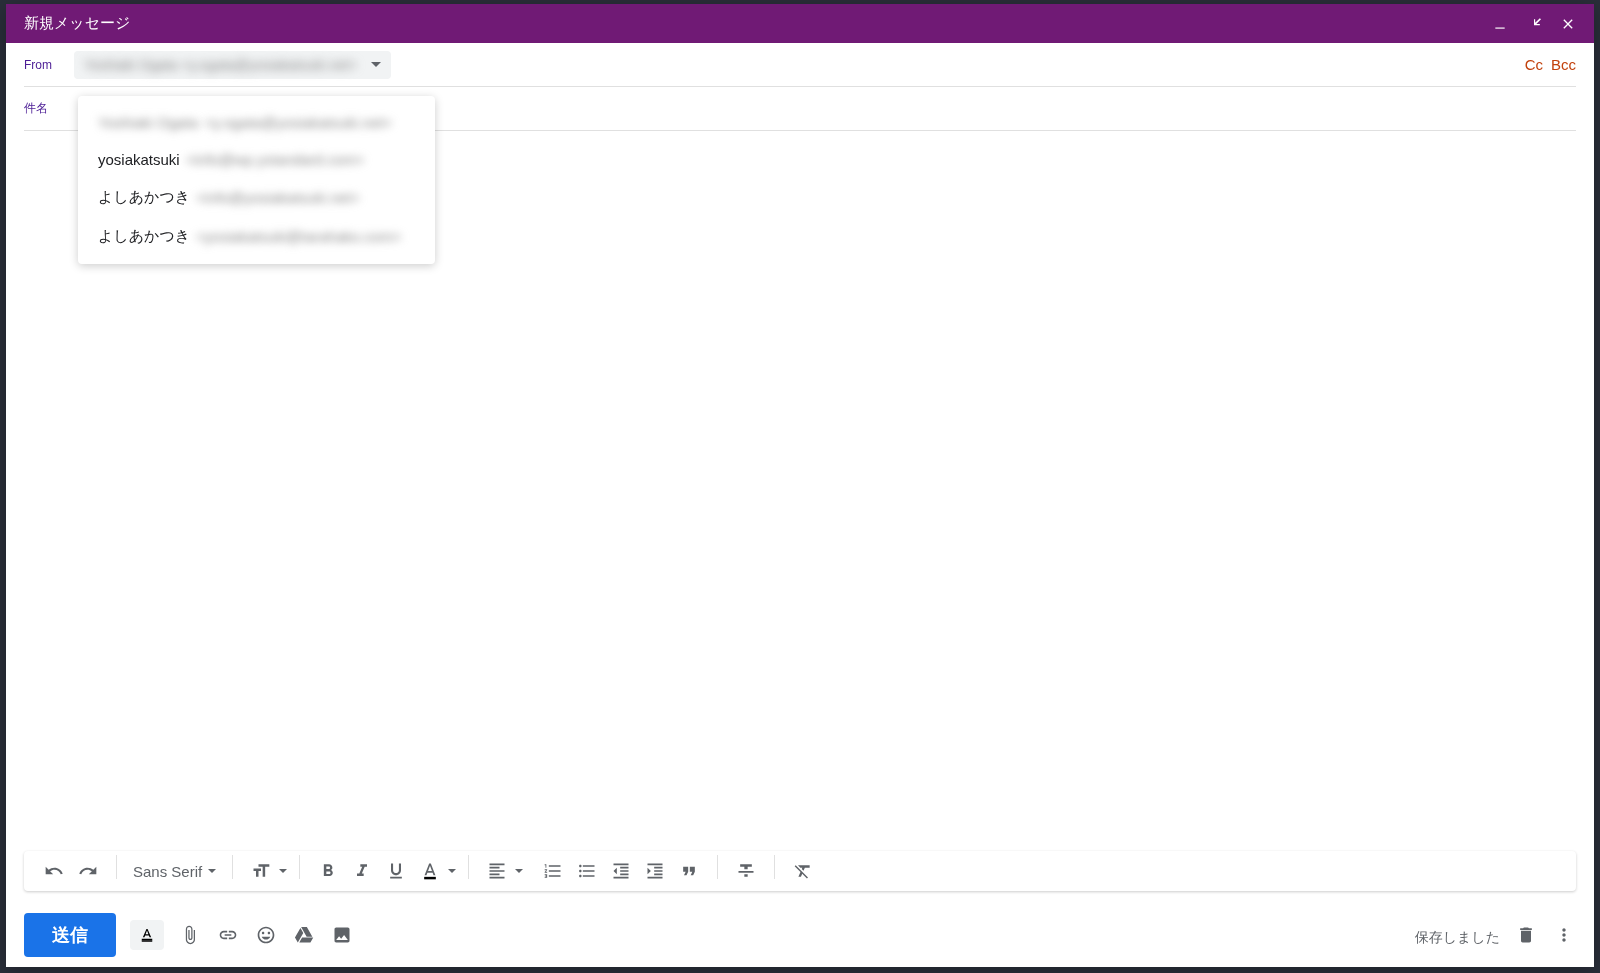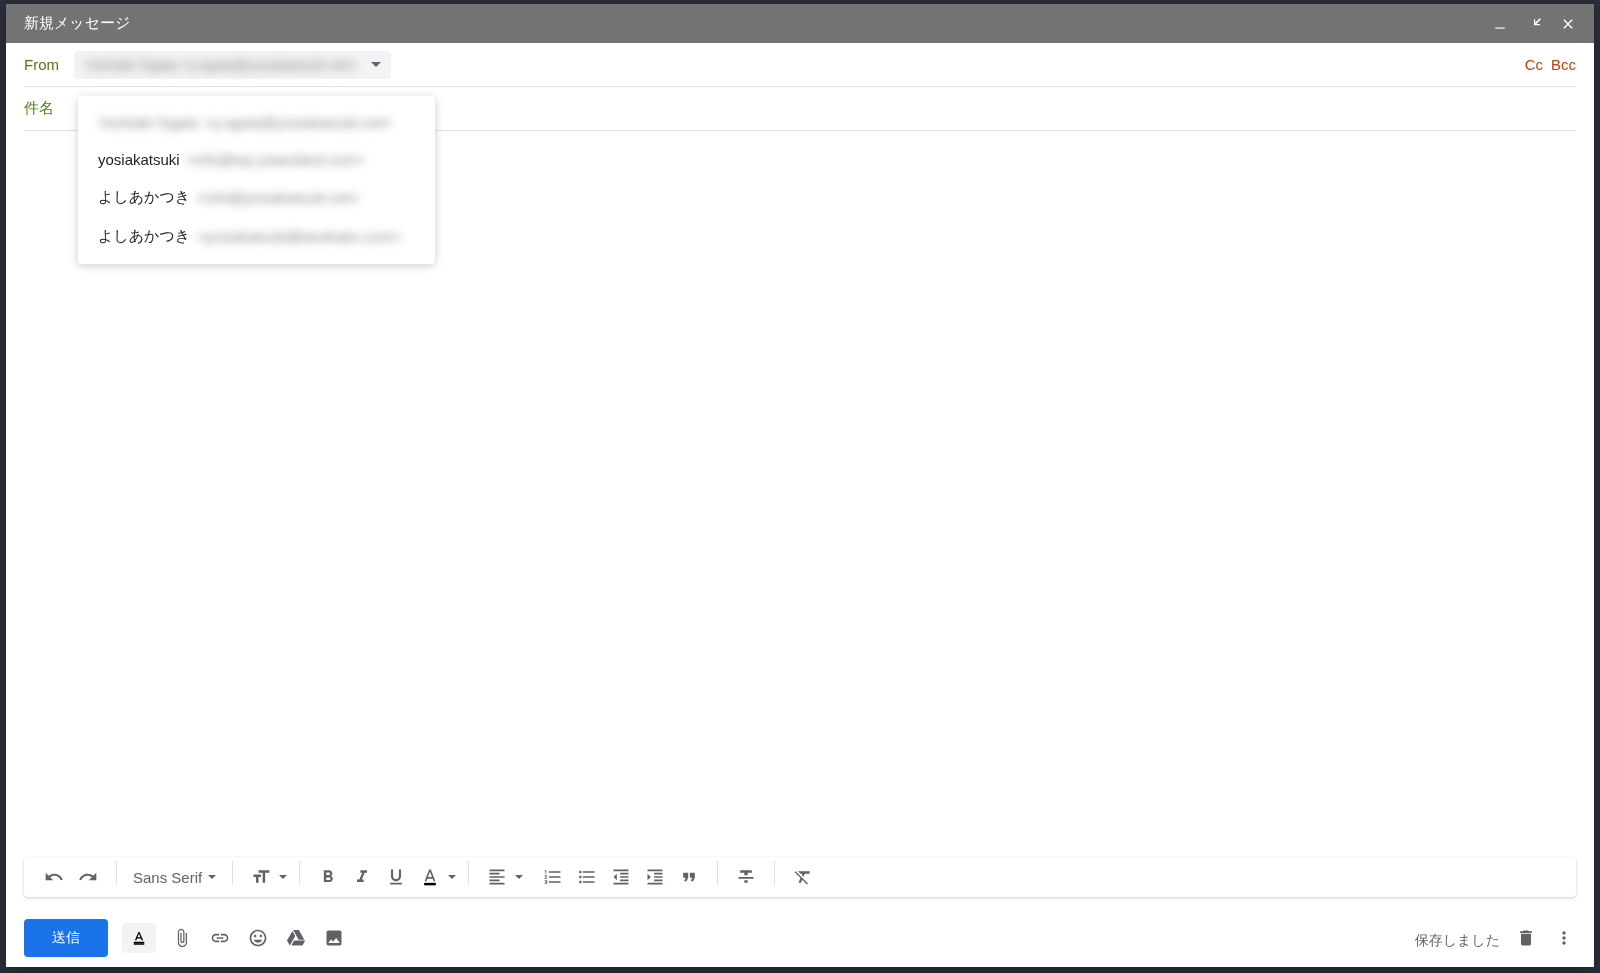--- a/index.html
+++ b/index.html
@@ -11,21 +11,21 @@
       left: 6px;
       right: 6px;
       bottom: 6px;
       background: #fff;
       box-shadow: 0 4px 20px rgba(0,0,0,0.3);
       display: flex;
       flex-direction: column;
     }
     
     .header {
-      background: #737373;
+      background: #701a75;
       color: #fff;
       padding: 10px 18px;
       display: flex;
       align-items: center;
       justify-content: space-between;
       font-size: 15px;
     }
     
     .header-controls {
       display: flex;
@@ -49,22 +49,22 @@
     
     .field-row {
       display: flex;
       align-items: center;
       border-bottom: 1px solid #e0e0e0;
       min-height: 44px;
       padding: 4px 0;
     }
     
     .field-label {
-      font-size: 15px;
-      color: #4d7c0f;
+      font-size: 12px;
+      color: #4c1d95;
       width: 50px;
       flex-shrink: 0;
     }
     
     .from-selector {
       background: #f1f3f4;
       border-radius: 4px;
       padding: 6px 10px;
       display: flex;
       align-items: center;
@@ -187,23 +187,23 @@
       padding: 10px 18px;
       gap: 14px;
     }
     
     .send-btn {
       background: #1a73e8;
       color: #fff;
       border: none;
       padding: 10px 28px;
       border-radius: 4px;
-      font-size: 14px;
-      cursor: pointer;
-      font-weight: 400;
+      font-size: 18px;
+      cursor: pointer;
+      font-weight: 700;
     }
     
     .format-toggle {
       background: #f1f3f4;
       border-radius: 4px;
       padding: 6px 8px;
       cursor: pointer;
       display: flex;
       align-items: center;
     }

